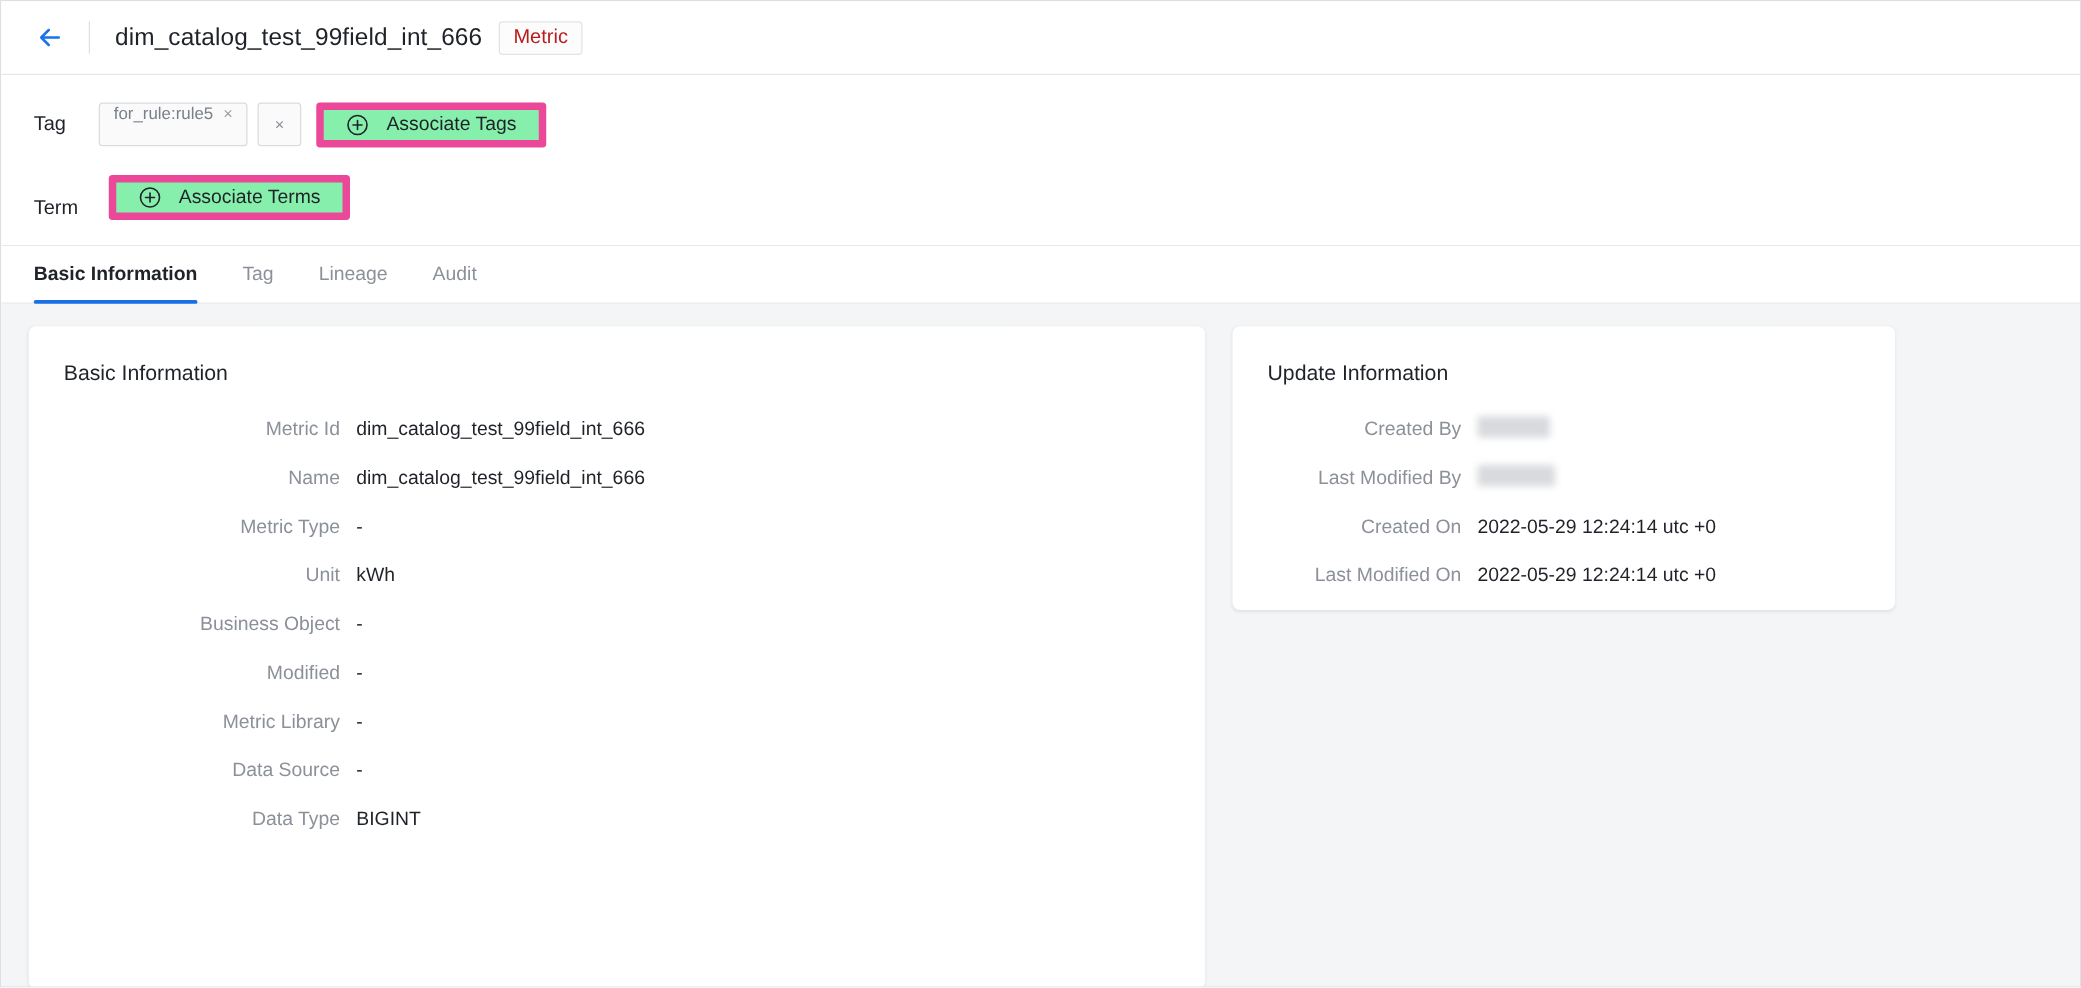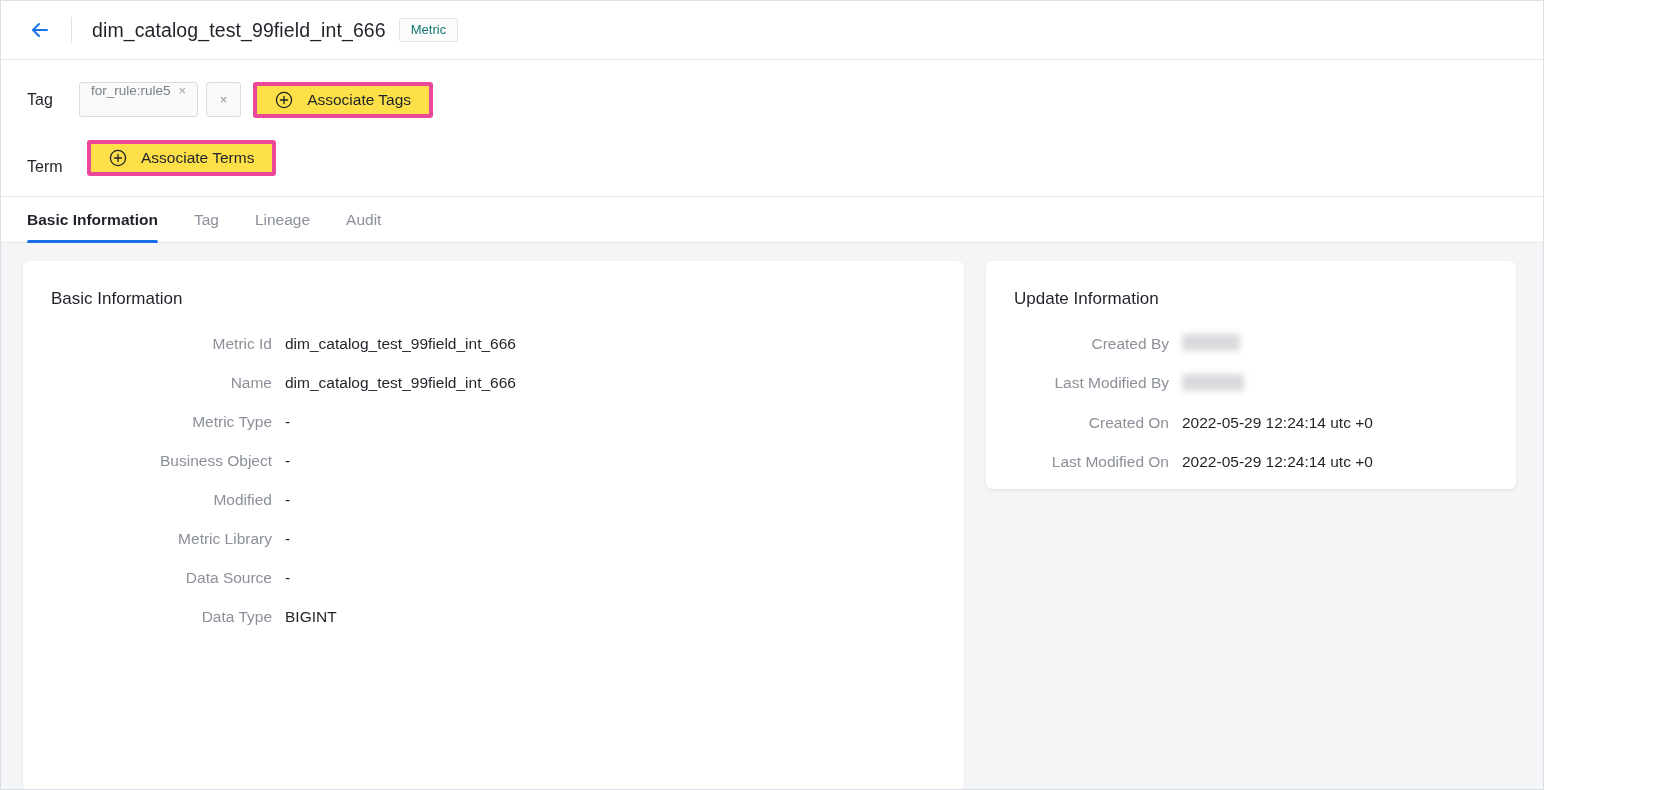--- a/index.html
+++ b/index.html
@@ -6,21 +6,21 @@
   * { box-sizing: border-box; }
   html, body {
     margin: 0; padding: 0;
     width: 1665px; height: 790px;
     background: #ffffff;
     font-family: "Liberation Sans", "DejaVu Sans", sans-serif;
     -webkit-font-smoothing: antialiased;
   }
   .app {
     position: relative;
-    width: 1544px; height: 790px;
+    width: 1665px; height: 790px;
     background: #ffffff;
     border: 1px solid #dcdfe4;
     overflow: hidden;
   }
 
   
   .header {
     height: 59px;
     display: flex;
     align-items: center;
@@ -46,22 +46,22 @@
     font-size: 19.5px;
     color: #1f2329;
     letter-spacing: .1px;
     white-space: nowrap;
   }
   .badge {
     margin-left: 13px;
     border: 1px solid #e1e3e6;
     border-radius: 3px;
     background: #fcfcfd;
-    color: #0f766e;
-    font-size: 13px;
+    color: #b91c1c;
+    font-size: 16px;
     padding: 4px 11px 5px 11px;
     line-height: 1;
     white-space: nowrap;
   }
 
   
   .meta {
     padding: 22px 0 20px 26px;
     background: #ffffff;
     border-bottom: 1px solid #e6e8eb;
@@ -110,23 +110,23 @@
     display: inline-flex;
     align-items: center; justify-content: center;
     cursor: pointer;
   }
   .assoc-btn {
     margin-left: 12px;
     height: 36px;
     display: inline-flex;
     align-items: center;
     padding: 0 18px;
-    border: 4px solid #ec4899;
+    border: 6px solid #ec4899;
     border-radius: 3px;
-    background: #fde047;
+    background: #86efac;
     color: #1f2329;
     font-size: 15.5px;
     cursor: pointer;
     white-space: nowrap;
   }
   .assoc-btn .plus { margin-right: 14px; display: flex; align-items: center; }
   .meta-row.term .assoc-btn { margin-left: 8px; }
 
   
   .tabs {
@@ -293,20 +293,24 @@
       </div>
       <div class="kv">
         <div class="k">Name</div>
         <div class="v">dim_catalog_test_99field_int_666</div>
       </div>
       <div class="kv">
         <div class="k">Metric Type</div>
         <div class="v dash">-</div>
       </div>
       <div class="kv">
+        <div class="k">Unit</div>
+        <div class="v">kWh</div>
+      </div>
+      <div class="kv">
         <div class="k">Business Object</div>
         <div class="v dash">-</div>
       </div>
       <div class="kv">
         <div class="k">Modified</div>
         <div class="v dash">-</div>
       </div>
       <div class="kv">
         <div class="k">Metric Library</div>
         <div class="v dash">-</div>

